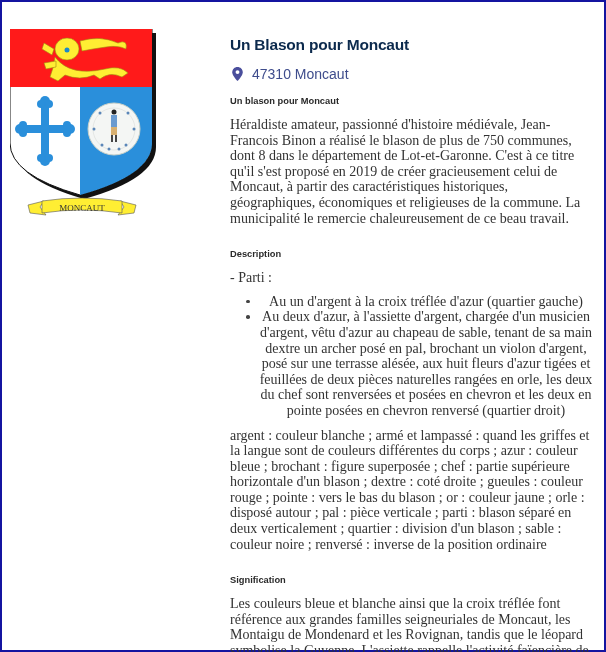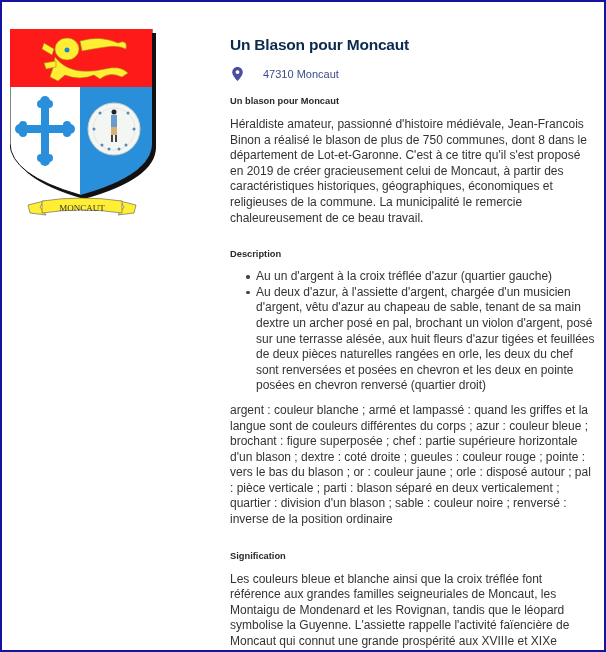--- a/index.html
+++ b/index.html
@@ -22,31 +22,31 @@
     position: absolute; left: 230px; top: 35px; width: 366px;
   }
   .title {
     font-size: 15.5px; font-weight: bold; color: #0c2a4d;
     letter-spacing: -0.2px; line-height: 20px;
   }
   .location {
     display: flex; align-items: center; margin-top: 11px; height: 16px;
   }
   .location svg { width: 11px; height: 14px; margin-left: 2px; margin-right: 9px; }
-  .location span { font-size: 11px; color: #3e4c8c; margin-left: 11px; }
+  .location span { font-size: 14px; color: #3e4c8c; }
   .h {
     font-size: 9.3px; font-weight: bold; color: #2a2a2a; line-height: 13px;
   }
   p, li {
-    font-size: 12px; line-height: 15.6px; color: #333;
+    font-size: 14px; line-height: 15.6px; color: #333; font-family: Liberation Serif, serif;
   }
   .sec-head { margin-top: 22px; }
   .sec-body { margin-top: 9px; }
   ul { margin-top: 8px; padding-left: 26px; list-style: none; }
-  ul li { position: relative; }
+  ul li { position: relative; text-align: center; }
   ul li::before {
     content: ""; position: absolute; left: -10px; top: 6px;
     width: 3.5px; height: 3.5px; border-radius: 50%; background: #444;
   }
 </style>
 </head>
 <body>
 
 <div class="frame"></div>
 
@@ -120,20 +120,21 @@
       <path d="M6 0 C2.7 0 0 2.6 0 5.9 C0 10 6 16 6 16 C6 16 12 10 12 5.9 C12 2.6 9.3 0 6 0 Z" fill="#4a4e9c"></path>
       <circle cx="6" cy="5.8" r="2.2" fill="#fff"></circle>
     </svg>
     <span>47310 Moncaut</span>
   </div>
 
   <div class="h sec-head" style="margin-top:13px">Un blason pour Moncaut</div>
   <p class="sec-body">Héraldiste amateur, passionné d'histoire médiévale, Jean-Francois Binon a réalisé le blason de plus de 750 communes, dont 8 dans le département de Lot-et-Garonne. C'est à ce titre qu'il s'est proposé en 2019 de créer gracieusement celui de Moncaut, à partir des caractéristiques historiques, géographiques, économiques et religieuses de la commune. La municipalité le remercie chaleureusement de ce beau travail.</p>
 
   <div class="h sec-head">Description</div>
+  <p class="sec-body">- Parti :</p>
   <ul>
     <li>Au un d'argent à la croix tréflée d'azur (quartier gauche)</li>
     <li>Au deux d'azur, à l'assiette d'argent, chargée d'un musicien d'argent, vêtu d'azur au chapeau de sable, tenant de sa main dextre un archer posé en pal, brochant un violon d'argent, posé sur une terrasse alésée, aux huit fleurs d'azur tigées et feuillées de deux pièces naturelles rangées en orle, les deux du chef sont renversées et posées en chevron et les deux en pointe posées en chevron renversé (quartier droit)</li>
   </ul>
 
   <p class="sec-body">argent : couleur blanche ; armé et lampassé : quand les griffes et la langue sont de couleurs différentes du corps ; azur : couleur bleue ; brochant : figure superposée ; chef : partie supérieure horizontale d'un blason ; dextre : coté droite ; gueules : couleur rouge ; pointe : vers le bas du blason ; or : couleur jaune ; orle : disposé autour ; pal : pièce verticale ; parti : blason séparé en deux verticalement ; quartier : division d'un blason ; sable : couleur noire ; renversé : inverse de la position ordinaire</p>
 
   <div class="h sec-head">Signification</div>
   <p class="sec-body">Les couleurs bleue et blanche ainsi que la croix tréflée font référence aux grandes familles seigneuriales de Moncaut, les Montaigu de Mondenard et les Rovignan, tandis que le léopard symbolise la Guyenne. L'assiette rappelle l'activité faïencière de Moncaut qui connut une grande prospérité aux XVIIIe et XIXe siècles.</p>
 </div>

